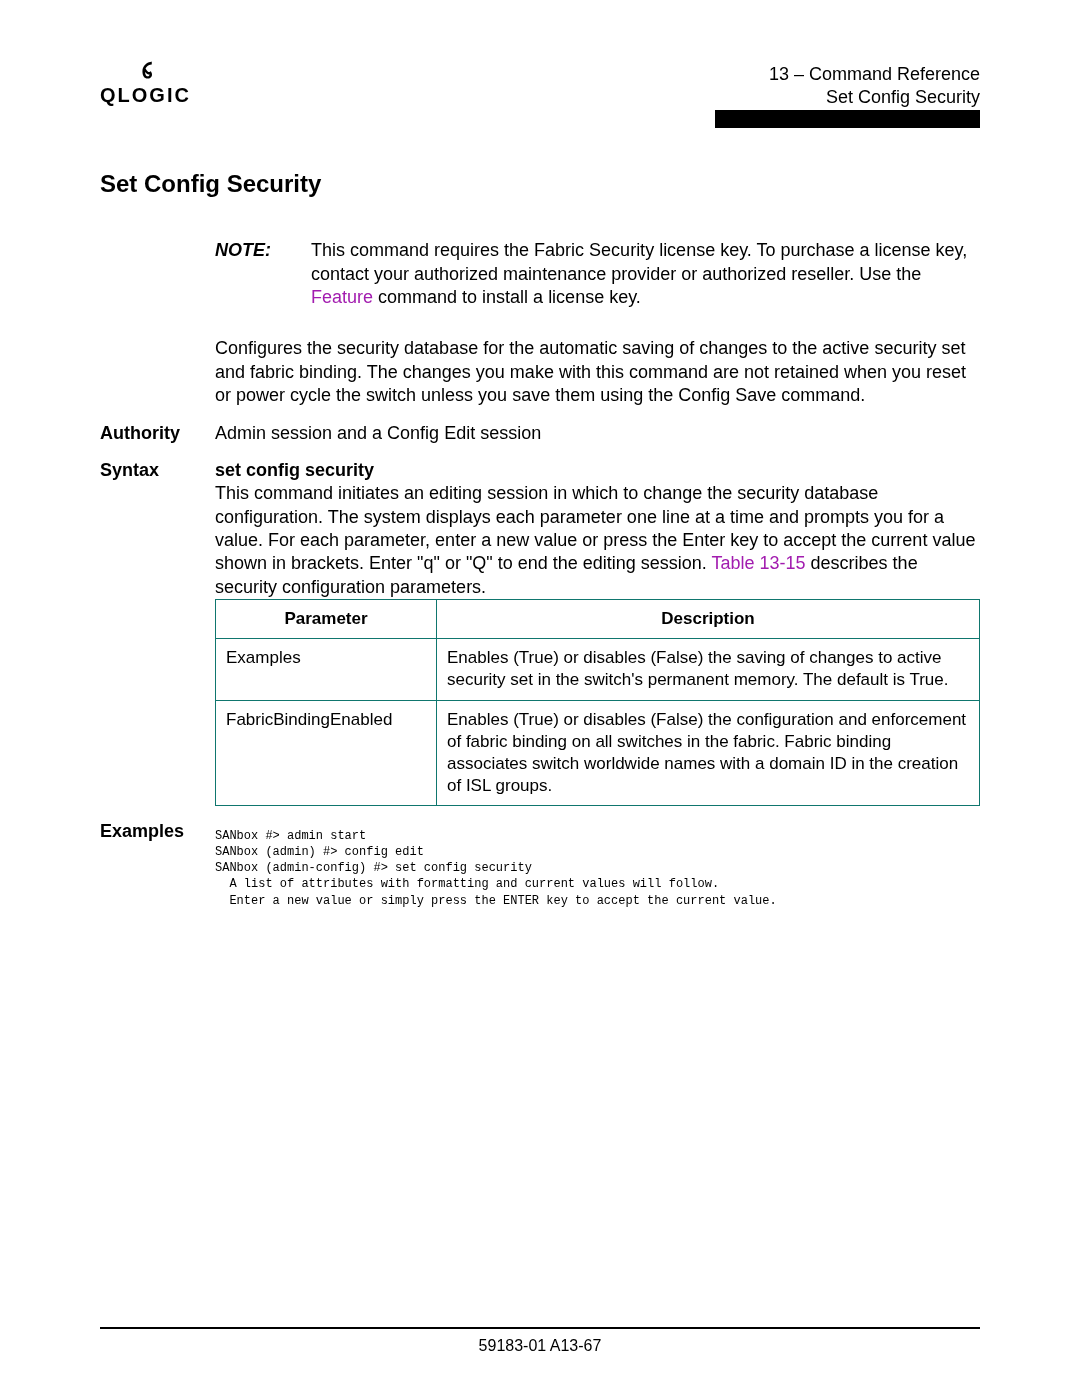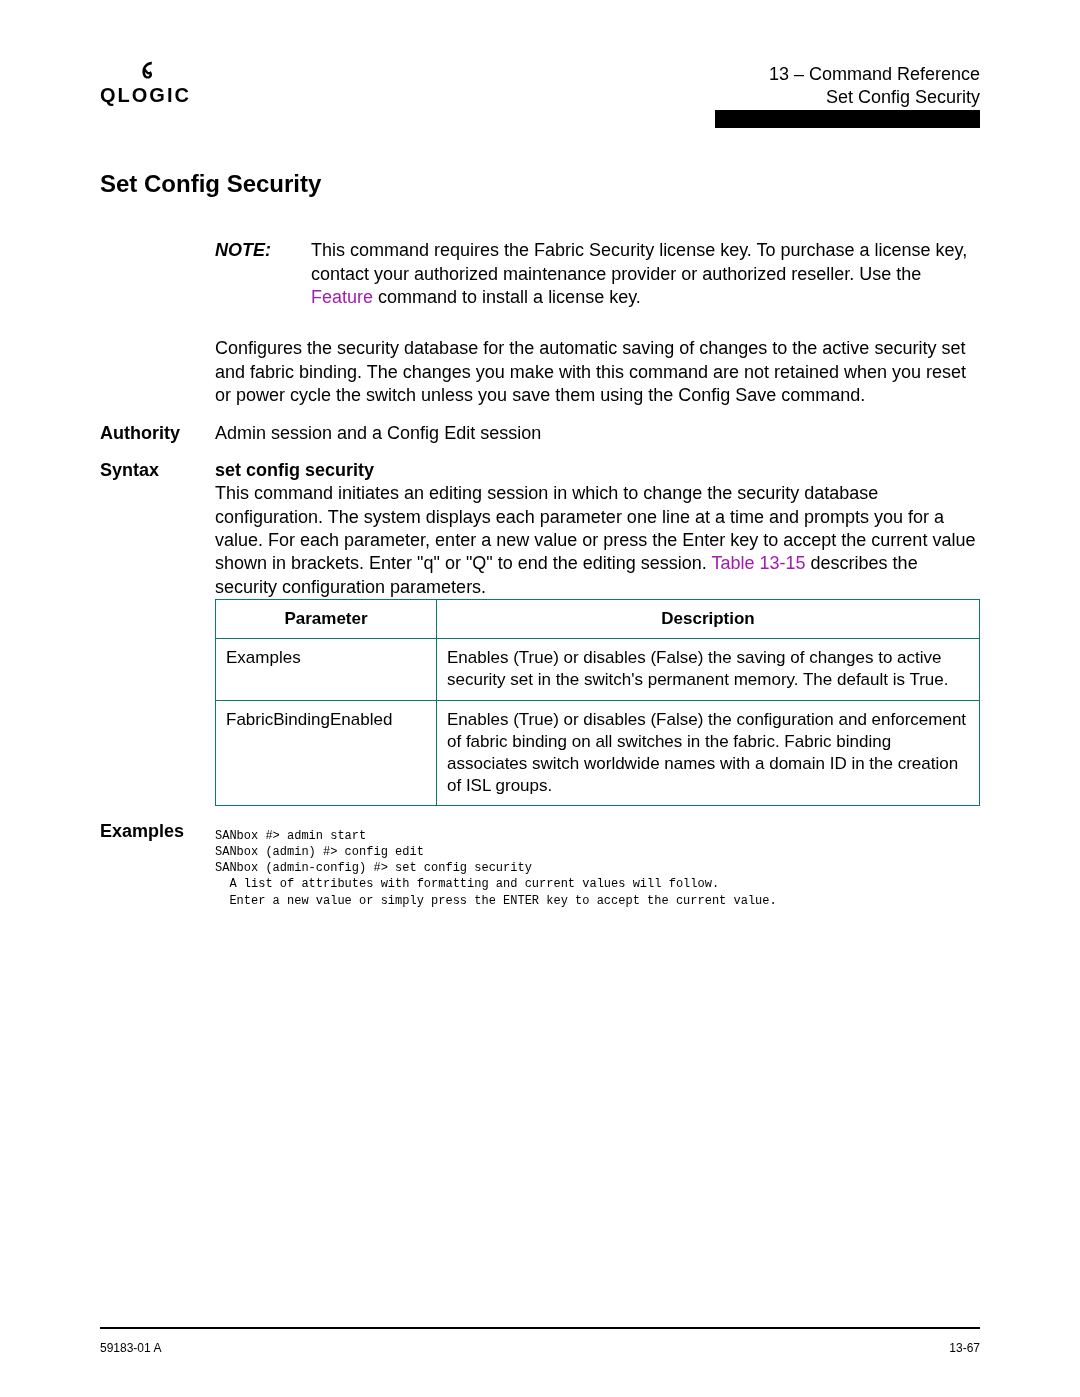--- a/index.html
+++ b/index.html
@@ -138,22 +138,22 @@
     right: 100px;
     bottom: 68px;
     border-top: 2px solid #000;
   }
   .footer-row {
     position: absolute;
     left: 100px;
     right: 100px;
     bottom: 40px;
     display: flex;
-    justify-content: space-between;
-    font-size: 12px;
+    justify-content: center;
+    font-size: 16px;
   }
 </style>
 </head>
 <body>
 
 <div class="page">
 
   <div class="header-row">
     <div class="logo">
       <span class="logo-icon">᱔</span>

